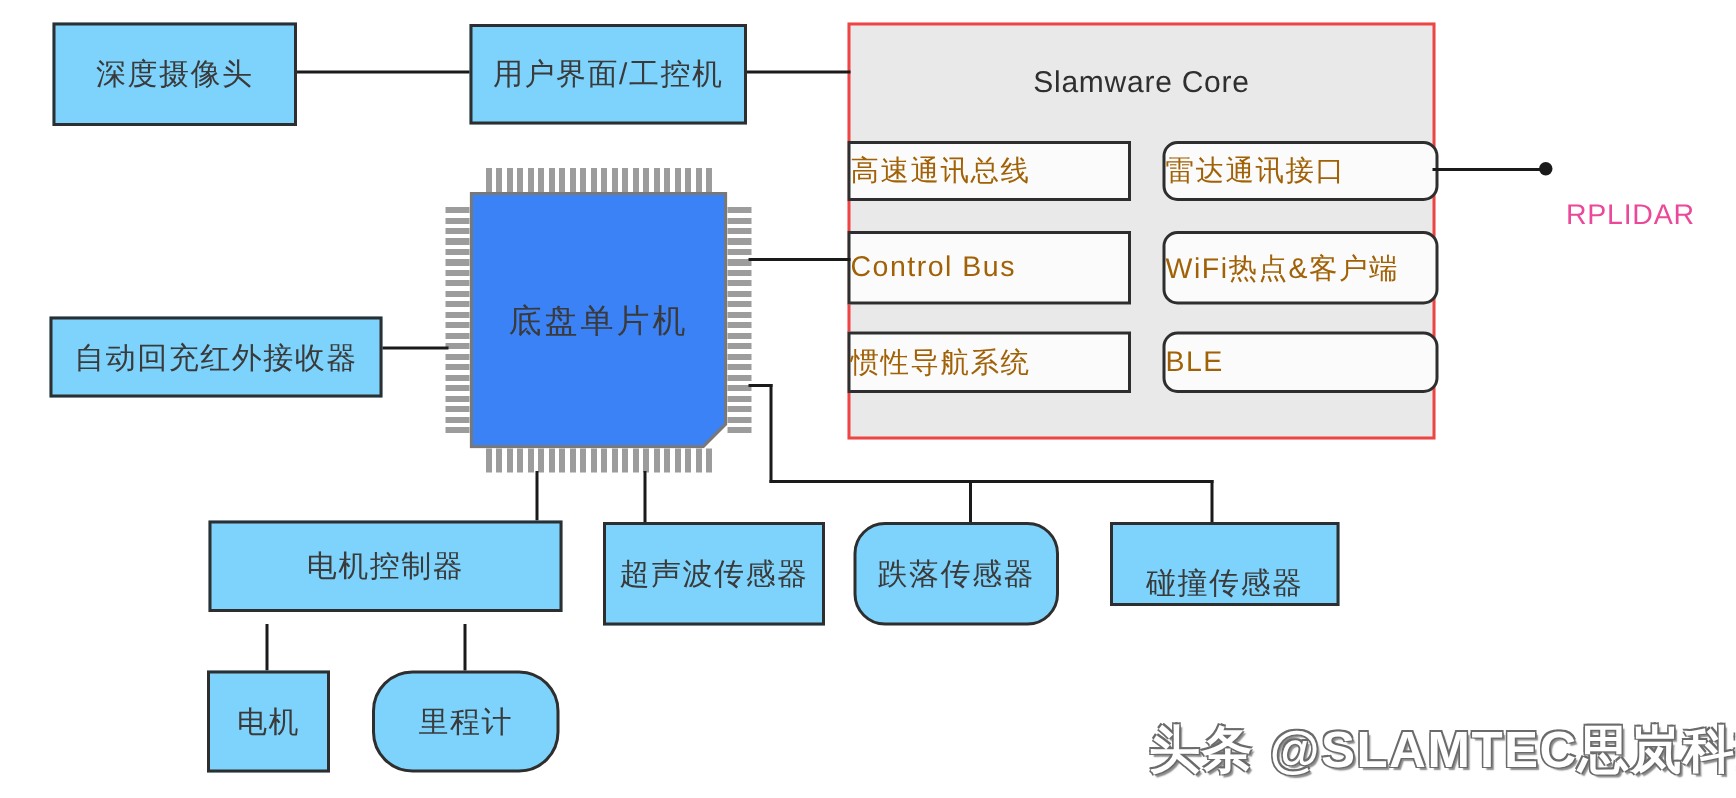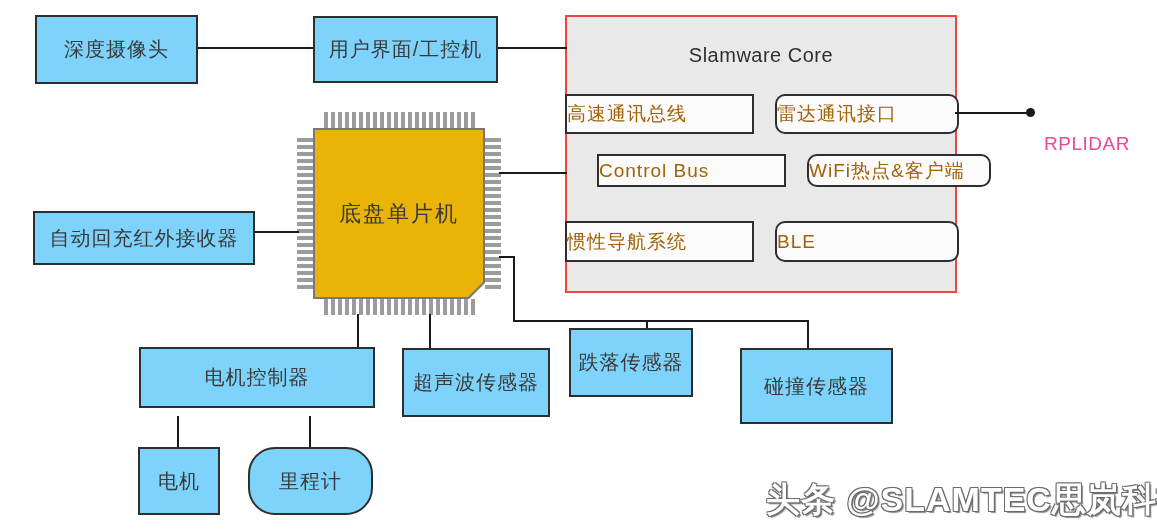--- a/index.html
+++ b/index.html
@@ -42,41 +42,41 @@
     background: #fbfbfb;
     border: 2px solid #2e2e2e;
     display: flex; align-items: center; 
     font-size: 19px; color: #a16207;
     box-sizing: border-box;
     letter-spacing: 1px;
   }
   .mod-left  { left: -2px;  width: 189px; }
   .mod-right { left: 208px; width: 184px; border-radius: 10px; }
   .row0 { top: 77px;  height: 40px; }
-  .row1 { top: 137px; height: 33px; margin-left: 32px; }
+  .row1 { top: 137px; height: 49px; }
   .row2 { top: 204px; height: 41px; }
   .line { position: absolute; background: #1a1a1a; }
   .pins-h {
     position: absolute;
     background: repeating-linear-gradient(90deg, #9c9c9c 0 4px, transparent 4px 7px);
   }
   .pins-v {
     position: absolute;
     background: repeating-linear-gradient(0deg, #9c9c9c 0 4px, transparent 4px 7px);
   }
   .chip-body {
     position: absolute;
     left: 313px; top: 128px; width: 172px; height: 171px;
     background: #787878;
     clip-path: polygon(0 0, 100% 0, 100% calc(100% - 16px), calc(100% - 16px) 100%, 0 100%);
   }
   .chip-body-inner {
     position: absolute;
     left: 2px; top: 2px; right: 2px; bottom: 2px;
-    background: #eab308;
+    background: #3b82f6;
     clip-path: polygon(0 0, 100% 0, 100% calc(100% - 15px), calc(100% - 15px) 100%, 0 100%);
     display: flex; align-items: center; justify-content: center;
     font-size: 22px; color: #3a3a3a; letter-spacing: 2px;
   }
   .dot {
     position: absolute;
     left: 1026px; top: 108px;
     width: 9px; height: 9px;
     border-radius: 50%;
     background: #1a1a1a;
@@ -174,24 +174,24 @@
 
   <div class="line" style="left:177px; top:416px; width:2px; height:31px;"></div>
   <div class="line" style="left:309px; top:416px; width:2px; height:31px;"></div>
 
   <div class="box" style="left:139px; top:347px; width:236px; height:61px;">
     <span>电机控制器</span>
   </div>
   <div class="box" style="left:402px; top:348px; width:148px; height:69px;">
     <span>超声波传感器</span>
   </div>
-  <div class="box" style="left:569px; top:328px; width:124px; height:69px;">
+  <div class="box" style="left:569px; top:348px; width:137px; height:69px;border-radius:21px;">
     <span>跌落传感器</span>
   </div>
-  <div class="box" style="left:740px; top:348px; width:153px; height:76px;">
+  <div class="box" style="left:740px; top:348px; width:153px; height:56px;align-items:flex-end;">
     <span>碰撞传感器</span>
   </div>
 
   <div class="box" style="left:138px; top:447px; width:82px; height:68px;text-align:center;">
     <span>电机</span>
   </div>
   <div class="box" style="left:248px; top:447px; width:125px; height:68px;border-radius:27px;">
     <span>里程计</span>
   </div>
 

